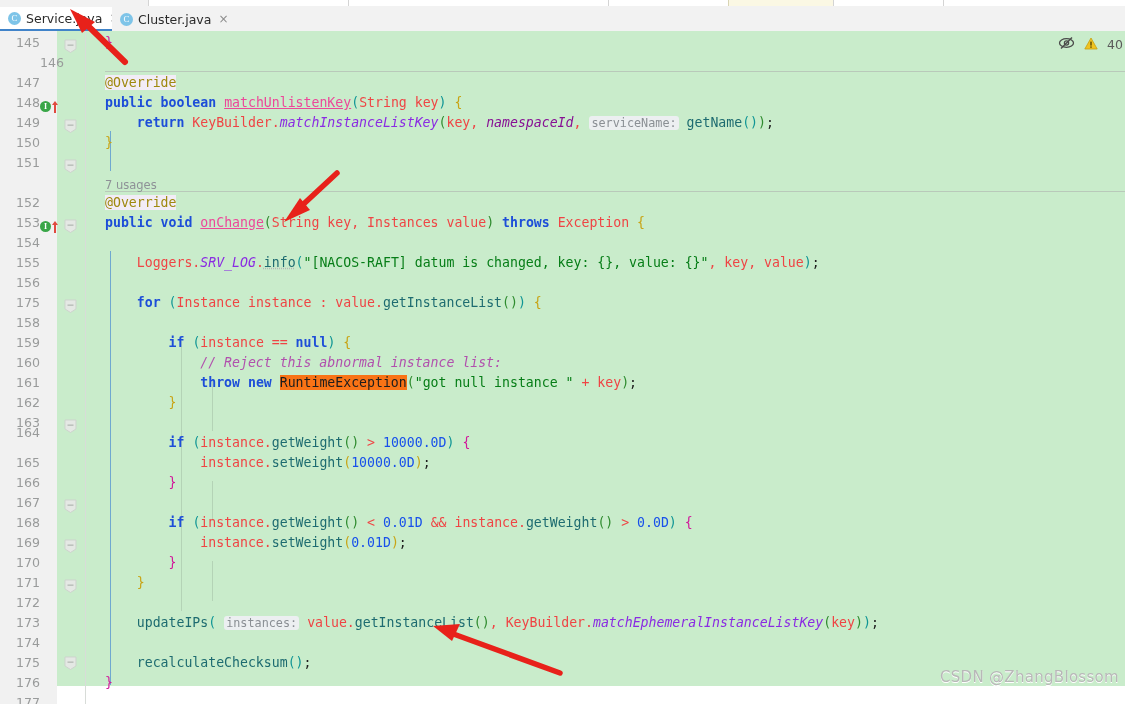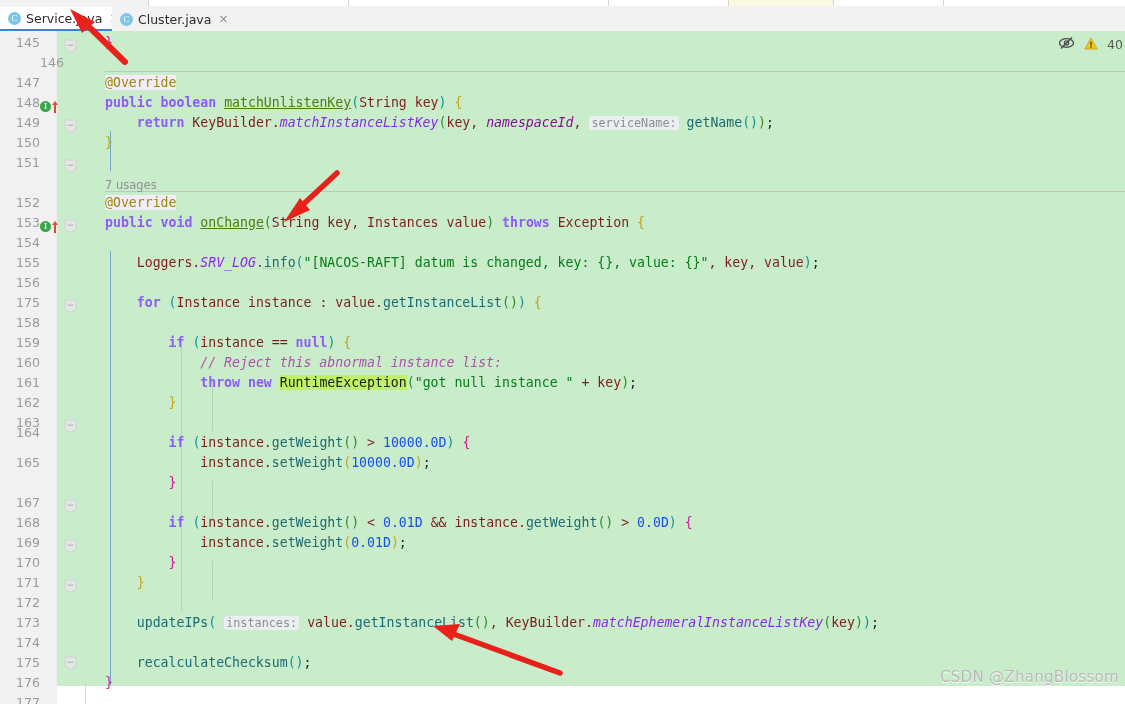--- a/index.html
+++ b/index.html
@@ -62,37 +62,37 @@
     font-size:13.2px;line-height:20px;white-space:pre;
   }
   .lnum{
     position:absolute;left:0;width:40px;text-align:right;
     color:#999b9b;font-family:"DejaVu Sans","Liberation Sans",sans-serif;
     font-size:12.6px;line-height:20px;
   }
   .code{position:absolute;left:105px;top:0;line-height:20px;}
 
   
-  .kw{color:#8b5cf6;font-weight:bold;}
-  .id{color:#7f1d1d;}
+  .kw{color:#1d4ed8;font-weight:bold;}
+  .id{color:#ef4444;}
   .mth{color:#1d6b70;}
-  .mthd{color:#4d7c0f;text-decoration:underline;}
+  .mthd{color:#ec4899;text-decoration:underline;}
   .str{color:#067d17;}
   .num{color:#1750eb;}
   .anno{color:#9e880d;}
   .annobg{background:#f2ecf6;}
   .cmt{color:#b150ad;font-style:italic;}
   .fld{color:#871094;font-style:italic;}
   .stat{color:#8a2be2;font-style:italic;}
   .brc-y{color:#c8a415;}
   .brc-m{color:#d1199b;}
   .brc-t{color:#0f9595;}
   .brc-g{color:#2e8b2e;}
   .pun{color:#1d1d1d;}
-  .exc{background:#bef264;color:#1d1d1d;}
+  .exc{background:#f97316;color:#1d1d1d;}
   .hint{
     background:#eceff1;color:#8a8f94;border-radius:3px;
     padding:0 2px;font-size:11.8px;
   }
   .usage{
     color:#8e9197;font-family:"DejaVu Sans","Liberation Sans",sans-serif;
     font-size:11.5px;
   }
   .wavy{text-decoration:underline;text-decoration-style:dotted;text-decoration-color:#b7b7b7;}
 
@@ -266,20 +266,21 @@
   <div class="line" style="top:242px;"><span class="lnum">156</span></div>
   <div class="line" style="top:262px;"><span class="lnum">175</span></div>
   <div class="line" style="top:282px;"><span class="lnum">158</span></div>
   <div class="line" style="top:302px;"><span class="lnum">159</span></div>
   <div class="line" style="top:322px;"><span class="lnum">160</span></div>
   <div class="line" style="top:342px;"><span class="lnum">161</span></div>
   <div class="line" style="top:362px;"><span class="lnum">162</span></div>
   <div class="line" style="top:382px;"><span class="lnum">163</span></div>
   <div class="line" style="top:392px;"><span class="lnum">164</span></div>
   <div class="line" style="top:422px;"><span class="lnum">165</span></div>
+  <div class="line" style="top:442px;"><span class="lnum">166</span></div>
   <div class="line" style="top:462px;"><span class="lnum">167</span></div>
   <div class="line" style="top:482px;"><span class="lnum">168</span></div>
   <div class="line" style="top:502px;"><span class="lnum">169</span></div>
   <div class="line" style="top:522px;"><span class="lnum">170</span></div>
   <div class="line" style="top:542px;"><span class="lnum">171</span></div>
   <div class="line" style="top:562px;"><span class="lnum">172</span></div>
   <div class="line" style="top:582px;"><span class="lnum">173</span></div>
   <div class="line" style="top:602px;"><span class="lnum">174</span></div>
   <div class="line" style="top:622px;"><span class="lnum">175</span></div>
   <div class="line" style="top:642px;"><span class="lnum">176</span></div>

